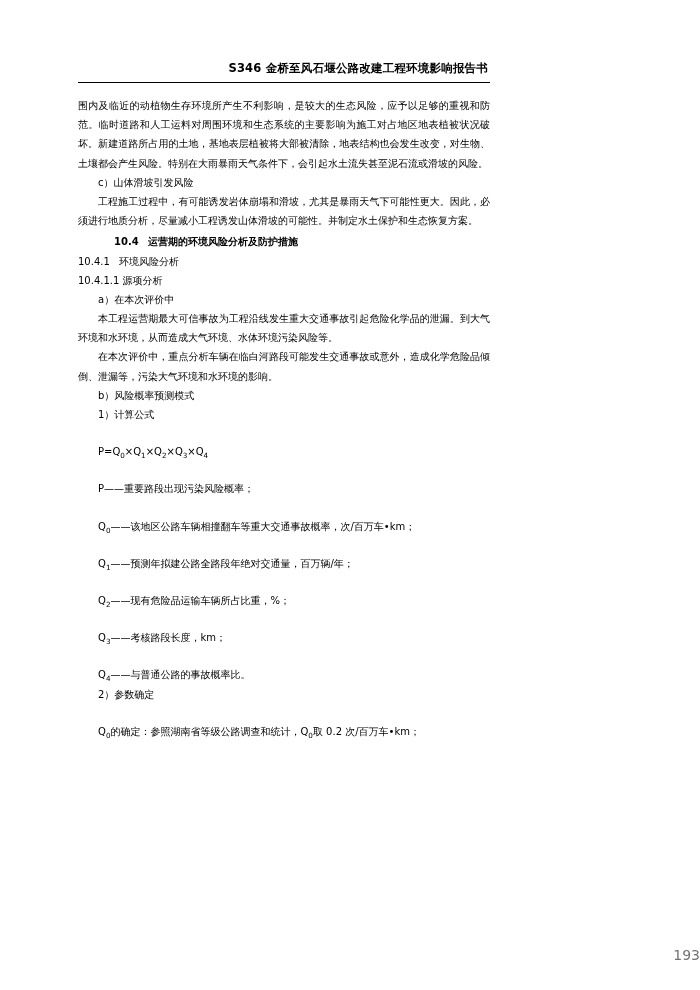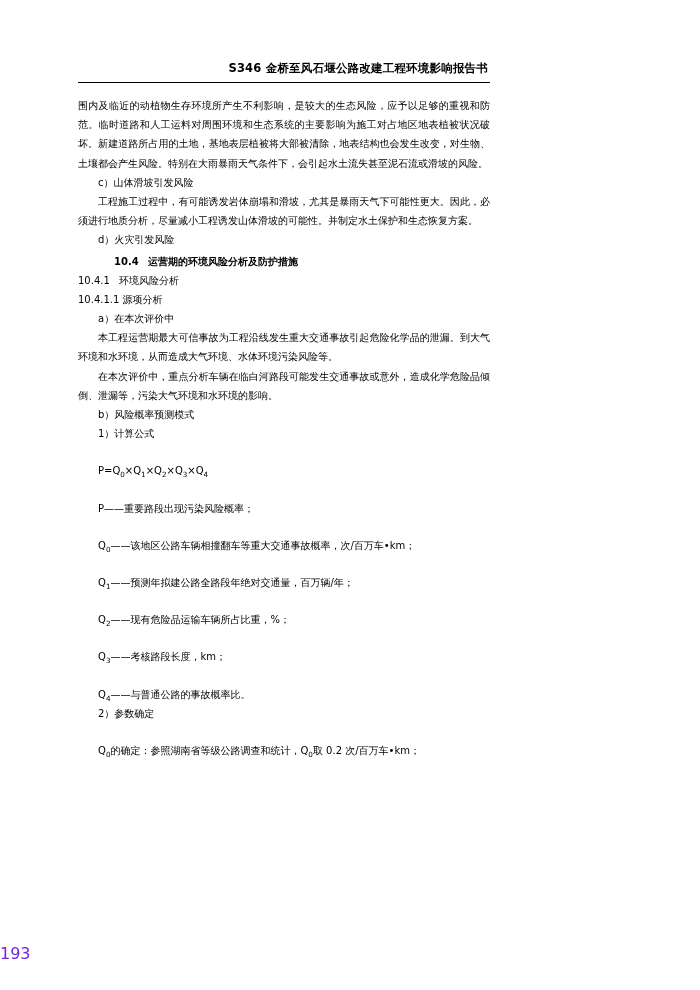--- a/index.html
+++ b/index.html
@@ -75,42 +75,41 @@
   .sub {
     font-size: 0.72em;
     vertical-align: sub;
     line-height: 0;
   }
   .footer {
     position: absolute;
     left: 0;
     bottom: 36px;
     width: 700px;
-    text-align: left;
-    font-size: 16px;
-    color: #6d28d9;
+    text-align: right;
+    font-size: 14px;
+    color: #737373;
   }
 </style>
 </head>
 <body>
 
 <div class="page">
 
   <div class="header">S346 金桥至风石堰公路改建工程环境影响报告书</div>
   <div class="header-rule"></div>
 
   <div class="content">
 
     <p class="noindent">围内及临近的动植物生存环境所产生不利影响，是较大的生态风险，应予以足够的重视和防范。临时道路和人工运料对周围环境和生态系统的主要影响为施工对占地区地表植被状况破坏。新建道路所占用的土地，基地表层植被将大部被清除，地表结构也会发生改变，对生物、土壤都会产生风险。特别在大雨暴雨天气条件下，会引起水土流失甚至泥石流或滑坡的风险。</p>
 
     <p class="indent2">c）山体滑坡引发风险</p>
 
     <p class="indent2">工程施工过程中，有可能诱发岩体崩塌和滑坡，尤其是暴雨天气下可能性更大。因此，必须进行地质分析，尽量减小工程诱发山体滑坡的可能性。并制定水土保护和生态恢复方案。</p>
 
-    <p class="indent2">d）火灾引发风险</p>
 
 
     <p class="sec-head">
       <span class="num">10.4</span><span>运营期的环境风险分析及防护措施</span>
     </p>
 
     <p class="subsec">
       <span class="num">10.4.1</span><span>环境风险分析</span>
     </p>
 

